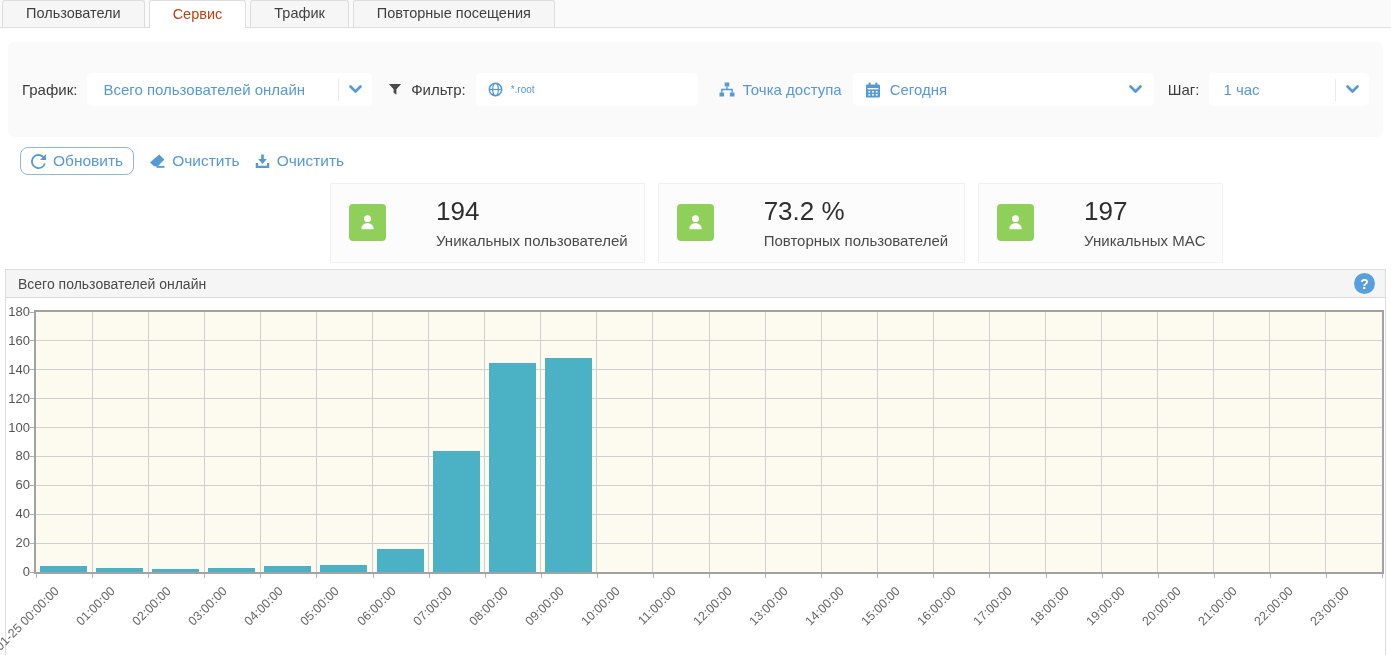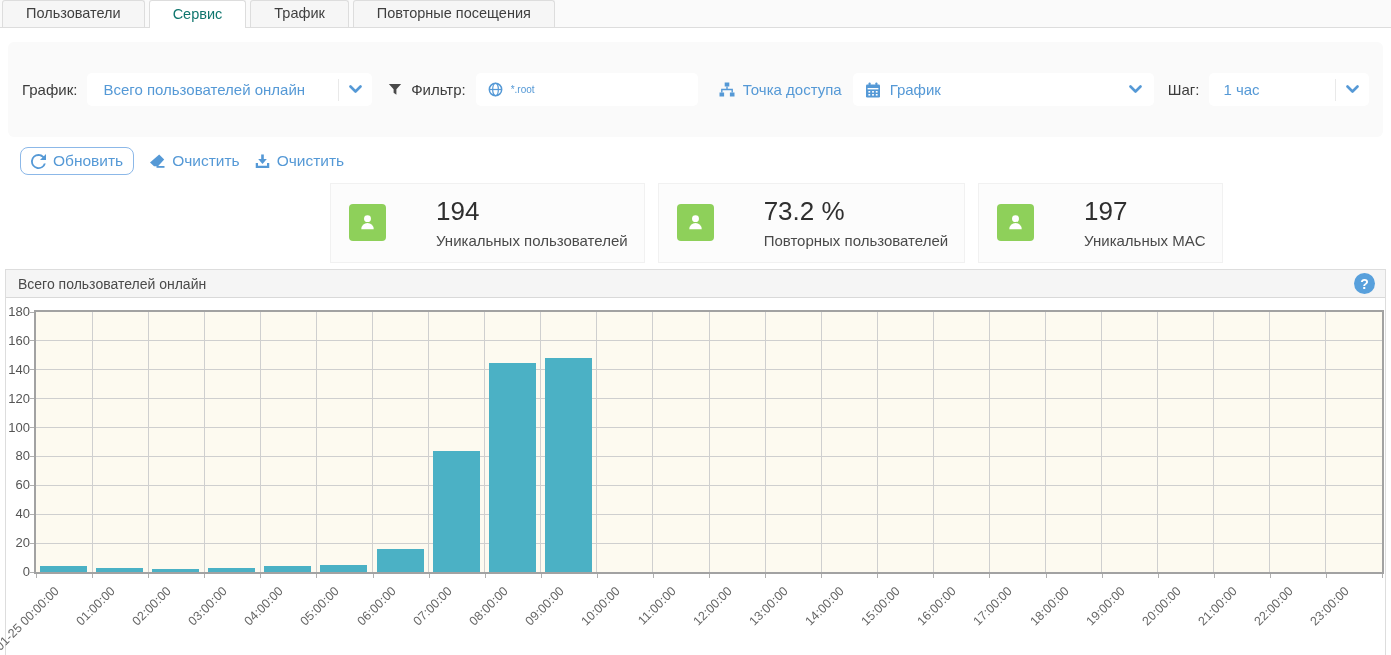--- a/index.html
+++ b/index.html
@@ -7,21 +7,21 @@
     width:1391px;height:655px;overflow:hidden;background:#fff;
     font-family:"Liberation Sans",sans-serif;color:#3b3b3b;
     -webkit-font-smoothing:antialiased;
   }
   
   .tabbar{display:flex;align-items:flex-end;height:28px;background:#fafafa;
     border-bottom:1px solid #ddd;box-sizing:border-box;padding-left:2px;gap:4px;}
   .tab{box-sizing:border-box;height:27px;line-height:25px;padding:0 23px;
     font-size:14.5px;background:#f6f6f6;border:1px solid #ddd;border-bottom:none;
     border-radius:3px 3px 0 0;color:#3f3f3f;cursor:pointer;white-space:nowrap;}
-  .tab.active{background:#fff;color:#0f766e;height:28px;margin-bottom:-1px;line-height:26px;}
+  .tab.active{background:#fff;color:#c2410c;height:28px;margin-bottom:-1px;line-height:26px;}
   
   .toolbar{margin:14px 8px 0;height:95px;background:#fafafa;border-radius:6px;
     display:flex;align-items:center;padding:0 14px;box-sizing:border-box;}
   .tlabel{font-size:15px;color:#3c3c3c;margin-right:10px;white-space:nowrap;}
   .control{background:#fff;border-radius:5px;height:33px;display:flex;align-items:center;
     box-sizing:border-box;font-size:15px;color:#5599d6;cursor:pointer;}
   .control .val{flex:1;white-space:nowrap;overflow:hidden;}
   .sep{width:1px;height:22px;background:#e9e9e9;margin:0 10px;flex:none;}
   .chart-select{width:295px;padding:0 10px 0 16px;margin-right:14px;}
   .filter-box{width:230px;padding:0 12px;gap:8px;margin-right:10px;cursor:text;}
@@ -127,21 +127,21 @@
           <g fill="#fff">
             <rect x="3.4" y="9" width="1.8" height="1.6"></rect>
             <rect x="7.1" y="9" width="1.8" height="1.6"></rect>
             <rect x="10.8" y="9" width="1.8" height="1.6"></rect>
             <rect x="3.4" y="12" width="1.8" height="1.6"></rect>
             <rect x="7.1" y="12" width="1.8" height="1.6"></rect>
             <rect x="10.8" y="12" width="1.8" height="1.6"></rect>
           </g>
         </svg>
     </span>
-    <span class="val">График</span>
+    <span class="val">Сегодня</span>
     <span>
       <svg width="13" height="9" viewBox="0 0 13 9">
           <polyline points="1.5,1.5 6.5,6.5 11.5,1.5" fill="none" stroke="#5599d6" stroke-width="2.6" stroke-linecap="round" stroke-linejoin="round"></polyline>
         </svg>
     </span>
   </div>
 
   <span class="tlabel">Шаг:</span>
   <div class="control step-select">
     <span class="val">1 час</span>

